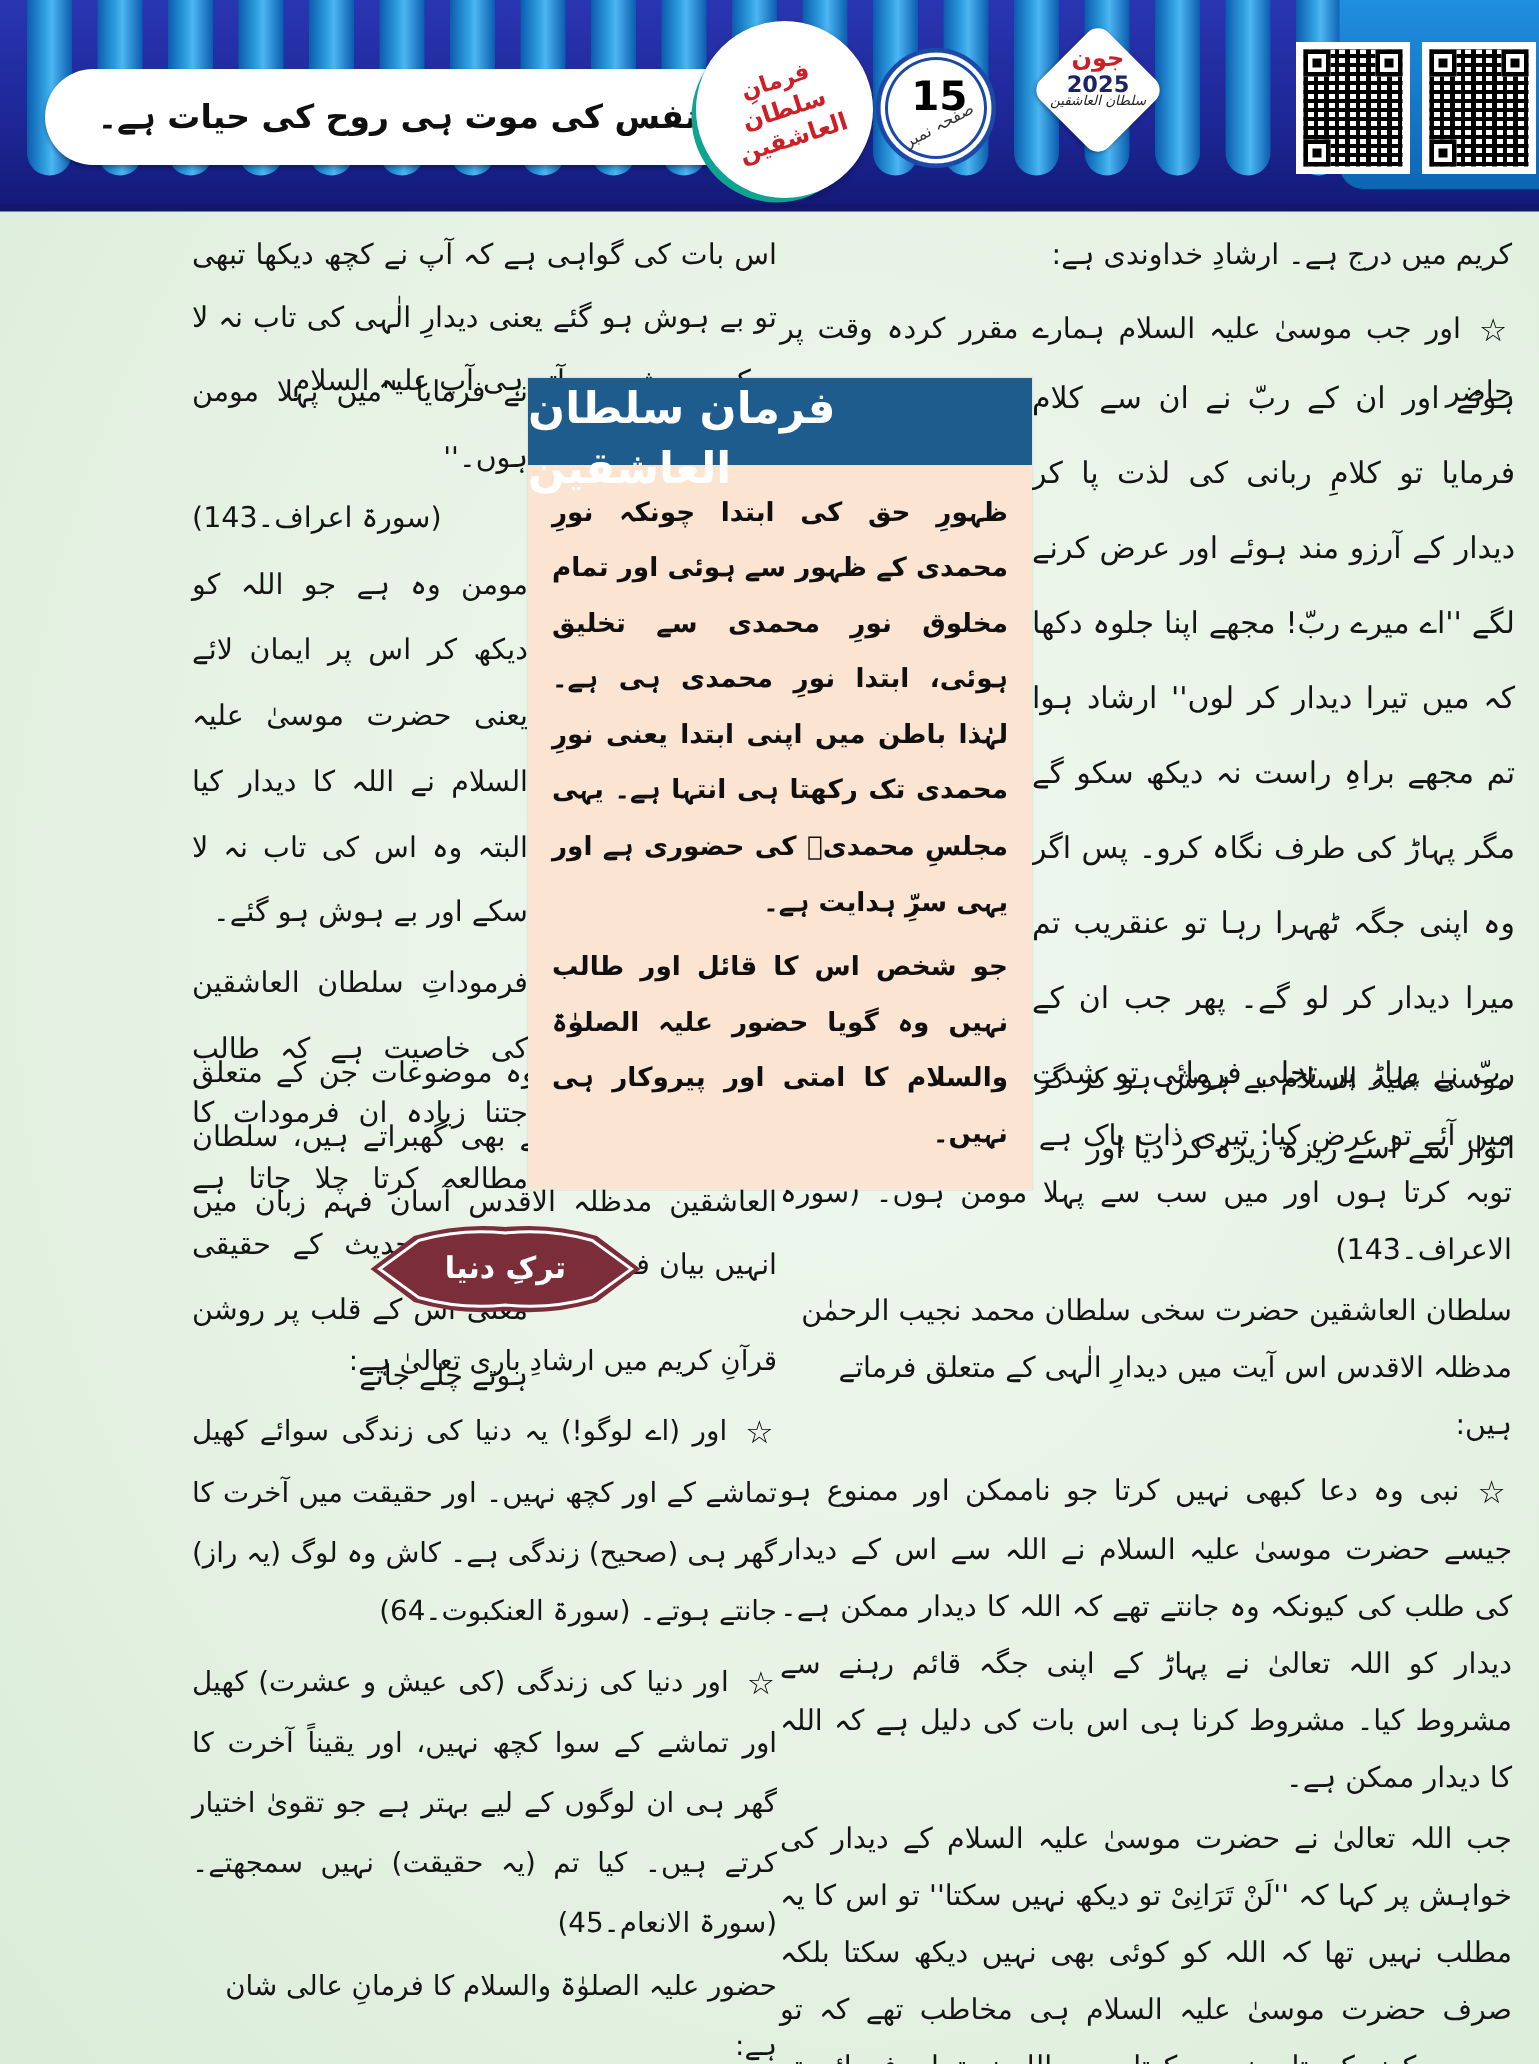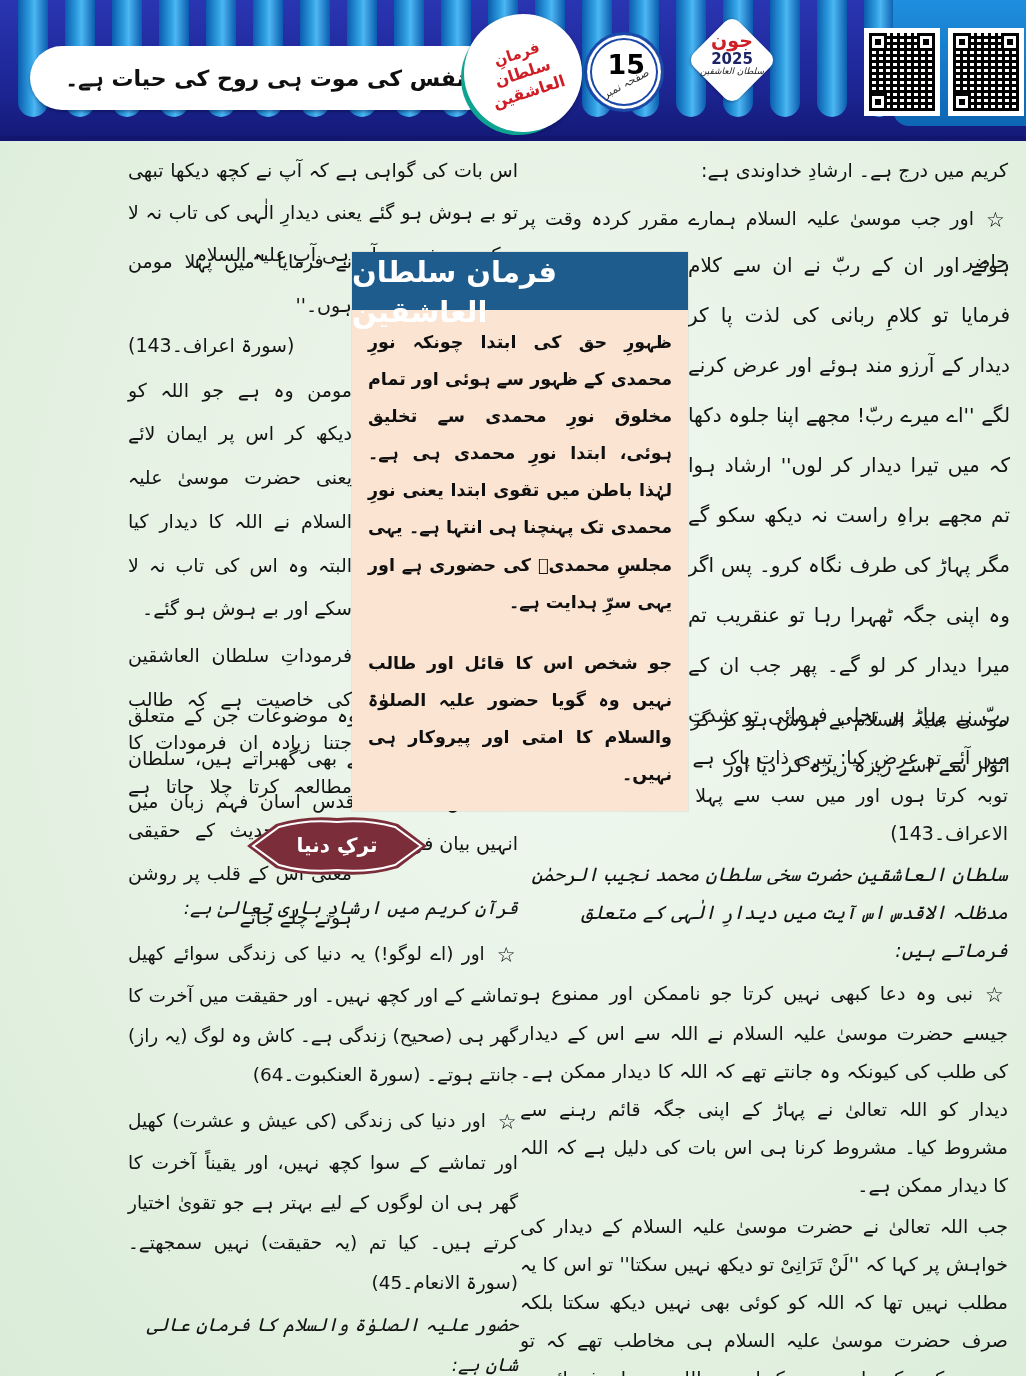--- a/index.html
+++ b/index.html
@@ -27,21 +27,21 @@
   .seal .l2{font-size:16px;}
   .pgbadge{position:absolute;left:584px;top:32px;width:80px;height:80px;border-radius:50%;
        background:#fff;border:3px solid #1b49a8;box-sizing:border-box;z-index:2;
        box-shadow:inset 0 0 0 3px #fff, inset 0 0 0 5px #1b49a8;}
   .pgbadge .num{position:absolute;right:16px;top:14px;font-size:27px;font-weight:700;color:#000;}
   .pgbadge .lbl{position:absolute;left:4px;top:42px;width:70px;font-size:11px;color:#333;
        transform:rotate(-28deg);text-align:center;}
   .diamond{position:absolute;left:700px;top:28px;width:64px;height:64px;background:#fff;
        transform:rotate(45deg);border-radius:10px;z-index:2;box-shadow:0 1px 3px rgba(0,0,40,.4);}
   .diamond-txt{position:absolute;left:684px;top:30px;width:96px;z-index:3;text-align:center;line-height:1.1;}
-  .diamond-txt .m{font-size:19px;font-weight:700;color:#cf1e26;}
+  .diamond-txt .m{font-size:16px;font-weight:700;color:#cf1e26;}
   .diamond-txt .y{font-size:15px;font-weight:700;color:#1d2466;}
   .diamond-txt .sig{font-size:9px;color:#222;font-style:italic;}
   .qr{position:absolute;top:28px;width:76px;height:88px;background:#fff;padding:5px;
       box-sizing:border-box;z-index:2;}
   .qr.q1{left:864px;} .qr.q2{left:948px;}
   .qr .pat{position:relative;width:66px;height:78px;
       background-image:repeating-linear-gradient(0deg,#000 0 3px,transparent 3px 6px),
                        repeating-linear-gradient(90deg,#000 0 3px,#fff 3px 7px);}
   .qr .finder{position:absolute;width:18px;height:18px;background:#fff;border:3px solid #000;box-sizing:border-box;}
   .qr .finder i{display:block;width:6px;height:6px;background:#000;margin:3px;}
@@ -51,29 +51,29 @@
   .t-left-top{left:128px;top:150px;width:390px;font-size:19px;line-height:2.2;}
   .t-right-top{left:520px;top:150px;width:488px;font-size:19px;line-height:2.2;}
   .t-right-top .p1{}
   .t-right-narrow{left:688px;top:240px;width:322px;font-size:20px;line-height:2.5;}
   .t-left-narrow{left:128px;top:240px;width:224px;font-size:19px;line-height:2.3;}
   .t-left-narrow .ref{font-size:19px;text-align:left;line-height:1.6;margin-bottom:8px;}
   .t-left-full{left:128px;top:694px;width:390px;font-size:19px;line-height:2.25;}
   .t-left-bottom{left:128px;top:888px;width:390px;font-size:18.5px;line-height:2.15;}
   .t-right-full{left:520px;top:700px;width:488px;font-size:19px;line-height:2.0;}
   .para{margin:0 0 3px 0;}
-  .head-line{text-align:right;font-style:italic;}
+  .head-line{text-align:right;}
   .star{font-size:21px;margin-left:12px;position:relative;top:2px;color:#000;}
   
   .fbox{position:absolute;left:352px;top:252px;width:336px;z-index:2;box-shadow:0 0 0 1px rgba(0,0,0,.05);}
   .fbox .bar{background:#1e5c8e;color:#fff;text-align:left;font-size:29px;font-weight:700;
        height:58px;line-height:40px;}
   .fbox .bd{background:#fce4d2;padding:14px 16px 18px;font-size:17.5px;font-weight:700;
        line-height:2.12;text-align:justify;color:#101010;}
-  .fbox .bd .p2{margin-top:24px;}
+  .fbox .bd .p2{margin-top:6px;}
   
   .tark{position:absolute;left:244px;top:814px;width:186px;height:64px;z-index:2;}
   .tark svg{position:absolute;inset:0;}
   .tark .lb{position:absolute;inset:0;display:flex;align-items:center;justify-content:center;
        color:#fff;font-size:20px;font-weight:700;padding-bottom:2px;}
 </style>
 </head>
 <body>
 
 <div class="page">
@@ -169,21 +169,21 @@
     <div class="para head-line">سلطان العاشقین حضرت سخی سلطان محمد نجیب الرحمٰن مدظلہ الاقدس اس آیت میں دیدارِ الٰہی کے متعلق فرماتے ہیں:</div>
     <div class="para">
       <span class="star">☆</span><span>نبی وہ دعا کبھی نہیں کرتا جو ناممکن اور ممنوع ہو جیسے حضرت موسیٰ علیہ السلام نے اللہ سے اس کے دیدار کی طلب کی کیونکہ وہ جانتے تھے کہ اللہ کا دیدار ممکن ہے۔ دیدار کو اللہ تعالیٰ نے پہاڑ کے اپنی جگہ قائم رہنے سے مشروط کیا۔ مشروط کرنا ہی اس بات کی دلیل ہے کہ اللہ کا دیدار ممکن ہے۔</span>
     </div>
     <div class="para">جب اللہ تعالیٰ نے حضرت موسیٰ علیہ السلام کے دیدار کی خواہش پر کہا کہ ''لَنْ تَرَانِیْ تو دیکھ نہیں سکتا'' تو اس کا یہ مطلب نہیں تھا کہ اللہ کو کوئی بھی نہیں دیکھ سکتا بلکہ صرف حضرت موسیٰ علیہ السلام ہی مخاطب تھے کہ تو مجھے دیکھنے کی تاب نہیں رکھتا۔ جب اللہ نے تجلی فرمائی تو حضرت موسیٰ علیہ السلام بے ہوش ہو گئے۔ آپؑ کا بے ہوش ہونا ہی</div>
   </div>
 
   <div class="fbox">
     <div class="bar">فرمان سلطان العاشقین</div>
     <div class="bd">
-      <div class="p1">ظہورِ حق کی ابتدا چونکہ نورِ محمدی کے ظہور سے ہوئی اور تمام مخلوق نورِ محمدی سے تخلیق ہوئی، ابتدا نورِ محمدی ہی ہے۔ لہٰذا باطن میں تقوی ابتدا یعنی نورِ محمدی تک پہنچنا ہی انتہا ہے۔ یہی مجلسِ محمدیؐ کی حضوری ہے اور یہی سرِّ ہدایت ہے۔</div>
+      <div class="p1">ظہورِ حق کی ابتدا چونکہ نورِ محمدی کے ظہور سے ہوئی اور تمام مخلوق نورِ محمدی سے تخلیق ہوئی، ابتدا نورِ محمدی ہی ہے۔ لہٰذا باطن میں اپنی ابتدا یعنی نورِ محمدی تک رکھتا ہی انتہا ہے۔ یہی مجلسِ محمدیؐ کی حضوری ہے اور یہی سرِّ ہدایت ہے۔</div>
       <div class="p2">جو شخص اس کا قائل اور طالب نہیں وہ گویا حضور علیہ الصلوٰۃ والسلام کا امتی اور پیروکار ہی نہیں۔</div>
     </div>
   </div>
 
   <div class="tb t-left-top">
     <div class="para">اس بات کی گواہی ہے کہ آپ نے کچھ دیکھا تبھی تو بے ہوش ہو گئے یعنی دیدارِ الٰہی کی تاب نہ لا سکے۔ ہوش میں آتے ہی آپ علیہ السلام</div>
   </div>
 
   <div class="tb t-left-narrow">
     <div class="para">نے فرمایا ''میں پہلا مومن ہوں۔''</div>

